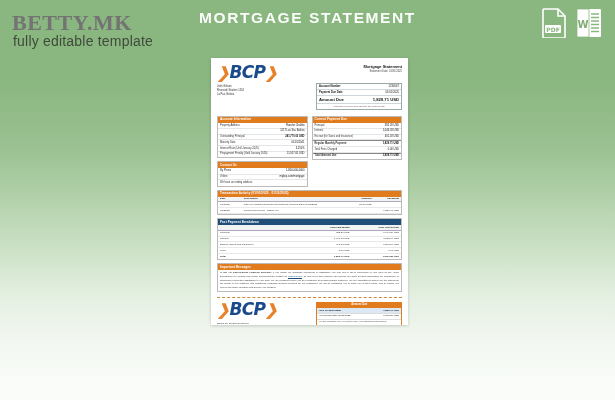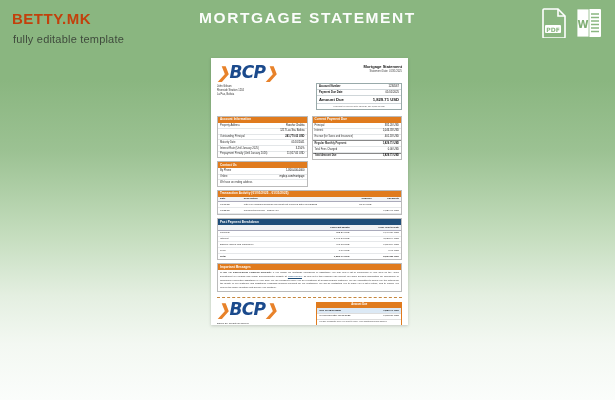--- a/index.html
+++ b/index.html
@@ -11,26 +11,26 @@
        #c3dcbc 58%, #e4efe1 74%, #f3f8f2 86%, #fbfdfb 100%);
     position: relative;
   }
 
   
   #promo-header {
     position: absolute; left: 0; top: 0; width: 615px; height: 58px;
   }
   #brand-title {
     position: absolute; left: 12px; top: 10px;
-    font-size: 15px; font-weight: 800; color: #c2410c;
-    letter-spacing: 0.5px; font-family: Liberation Sans, sans-serif;
+    font-size: 22px; font-weight: 800; color: #737373;
+    letter-spacing: 0.5px; font-family: Liberation Serif, serif;
   }
   #brand-sub {
     position: absolute; left: 13px; top: 33px;
-    font-size: 11px; color: #3f4a3c; letter-spacing: 0.2px;
+    font-size: 14px; color: #3f4a3c; letter-spacing: 0.2px;
   }
   #promo-doc-title {
     position: absolute; left: 0; top: 9px; width: 615px;
     text-align: center; font-size: 15.5px; font-weight: 700;
     color: #fbfdfb; letter-spacing: 1.6px;
   }
 
   
   #file-icons {
     position: absolute; right: 14px; top: 8px;

